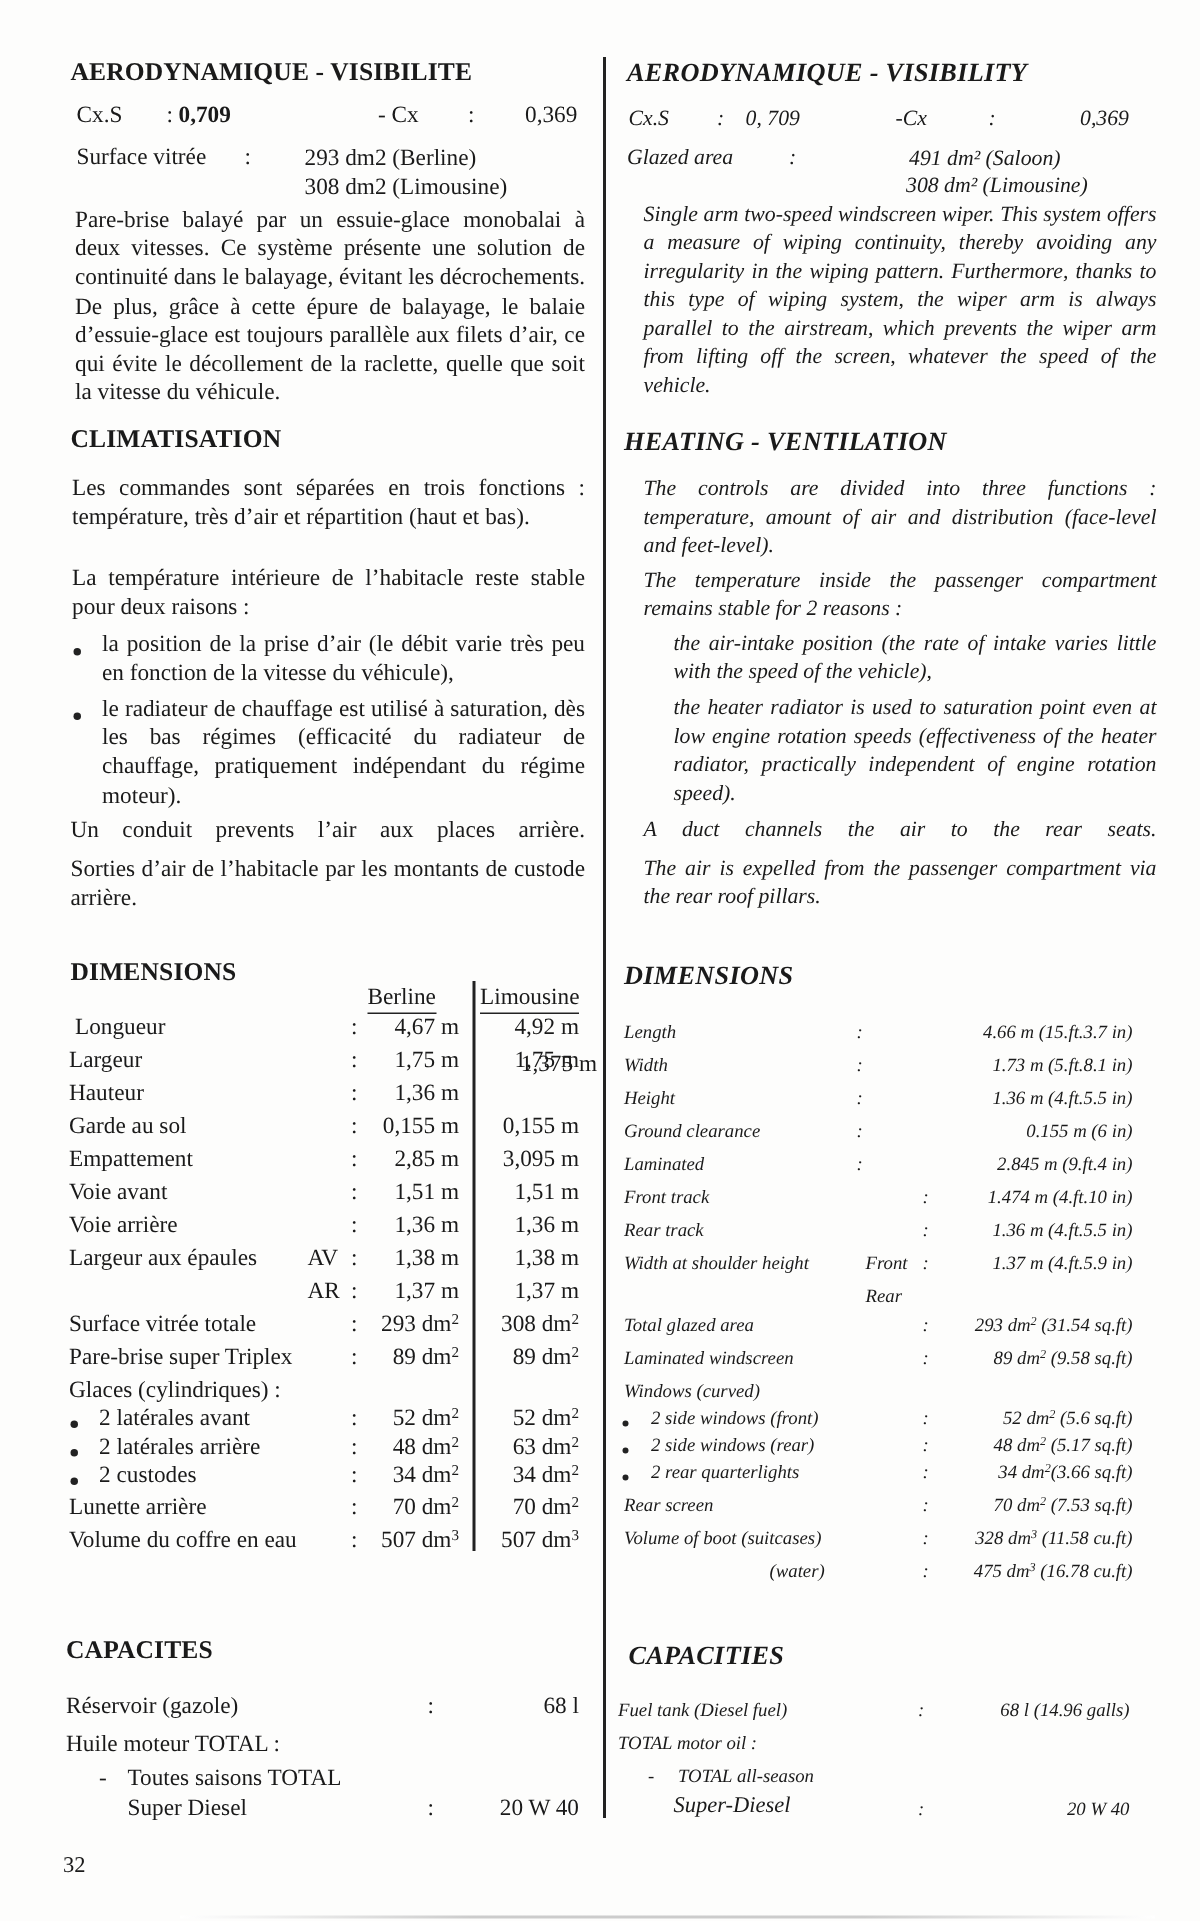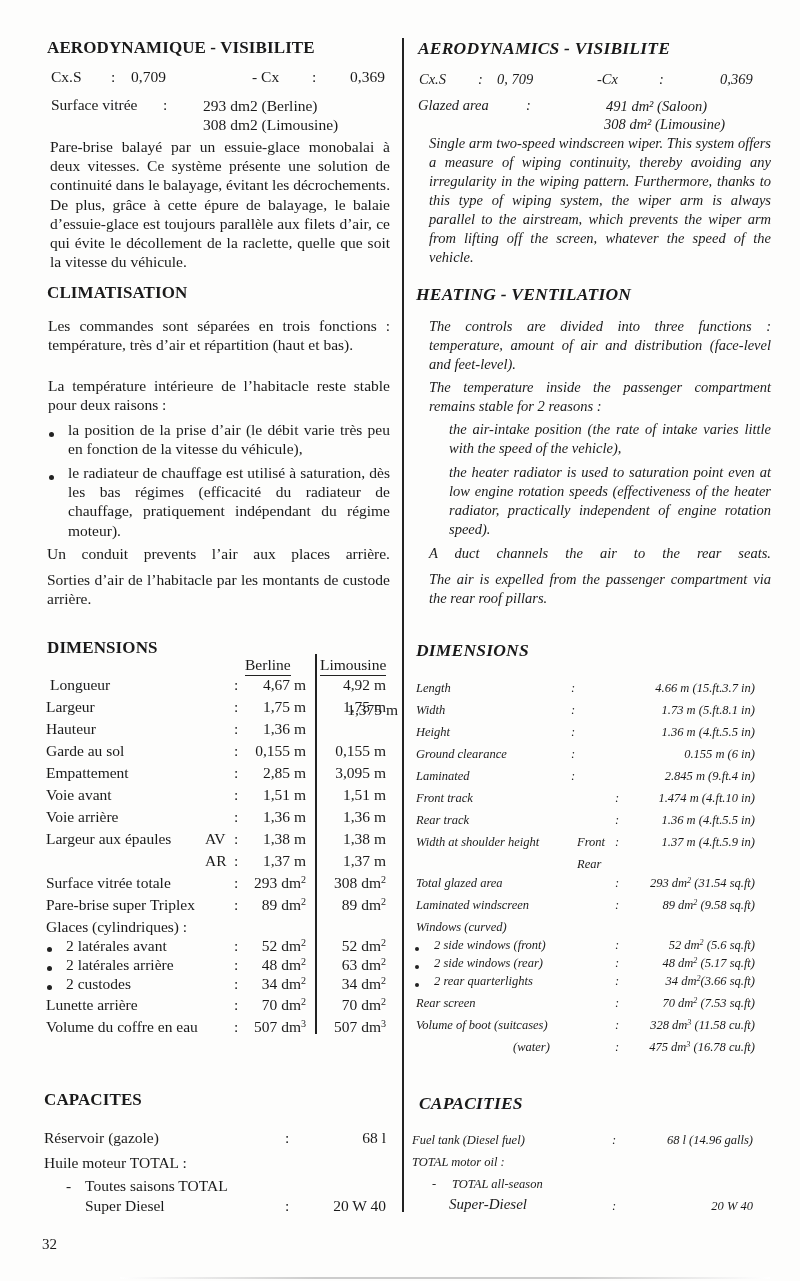--- a/index.html
+++ b/index.html
@@ -30,21 +30,21 @@
 <div class="page">
 
   <div class="divider"></div>
 
   <section>
 
     <div class="abs h-fr" style="left:47px; top:38px;">AERODYNAMIQUE - VISIBILITE</div>
 
     <div class="abs fr" style="left:51px; top:68px;">Cx.S</div>
     <div class="abs fr" style="left:111px; top:68px;">:</div>
-    <div class="abs fr" style="left:131px; top:68px;">0,709</div>
+    <div class="abs fr" style="left:119px; top:68px;font-weight:bold;">0,709</div>
     <div class="abs fr" style="left:252px; top:68px;">- Cx</div>
     <div class="abs fr" style="left:312px; top:68px;">:</div>
     <div class="abs fr" style="left:350px; top:68px;">0,369</div>
 
     <div class="abs fr" style="left:51px; top:96px;">Surface vitrée</div>
     <div class="abs fr" style="left:163px; top:96px;">:</div>
     <div class="abs fr" style="left:203px; top:97px;">293  dm2 (Berline)</div>
     <div class="abs fr" style="left:203px; top:116px;text-align:right;">308 dm2  (Limousine)</div>
 
     <p class="para para-fr" style="left:50px; top:137px; width:340px;">Pare-brise balayé par un essuie-glace monobalai à deux vitesses. Ce système présente une solution de continuité dans le balayage, évitant les décrochements. De plus, grâce à cette épure de balayage, le balaie d’essuie-glace est toujours parallèle aux filets d’air, ce qui évite le décollement de la raclette, quelle que soit la vitesse du véhicule.</p>
@@ -182,21 +182,21 @@
     <div class="abs fr" style="left:85px; top:1177px;">Toutes saisons TOTAL</div>
     <div class="abs fr" style="left:85px; top:1197px;">Super Diesel</div>
     <div class="abs fr" style="left:285px; top:1197px;">:</div>
     <div class="abs fr right" style="left:300px; top:1197px; width:86px;">20 W 40</div>
 
     <div class="abs page-num" style="left:42px; top:1236px;">32</div>
   </section>
 
   <section>
 
-    <div class="abs h-en" style="left:418px; top:38px;">AERODYNAMICS  -  VISIBILITE</div>
+    <div class="abs h-en" style="left:418px; top:38px;">AERODYNAMIQUE  -  VISIBILITY</div>
 
     <div class="abs en" style="left:419px; top:71px;">Cx.S</div>
     <div class="abs en" style="left:478px; top:71px;">:</div>
     <div class="abs en" style="left:497px; top:71px;">0, 709</div>
     <div class="abs en" style="left:597px; top:71px;">-Cx</div>
     <div class="abs en" style="left:659px; top:71px;">:</div>
     <div class="abs en" style="left:720px; top:71px;">0,369</div>
 
     <div class="abs en" style="left:418px; top:97px;">Glazed  area</div>
     <div class="abs en" style="left:526px; top:97px;">:</div>

